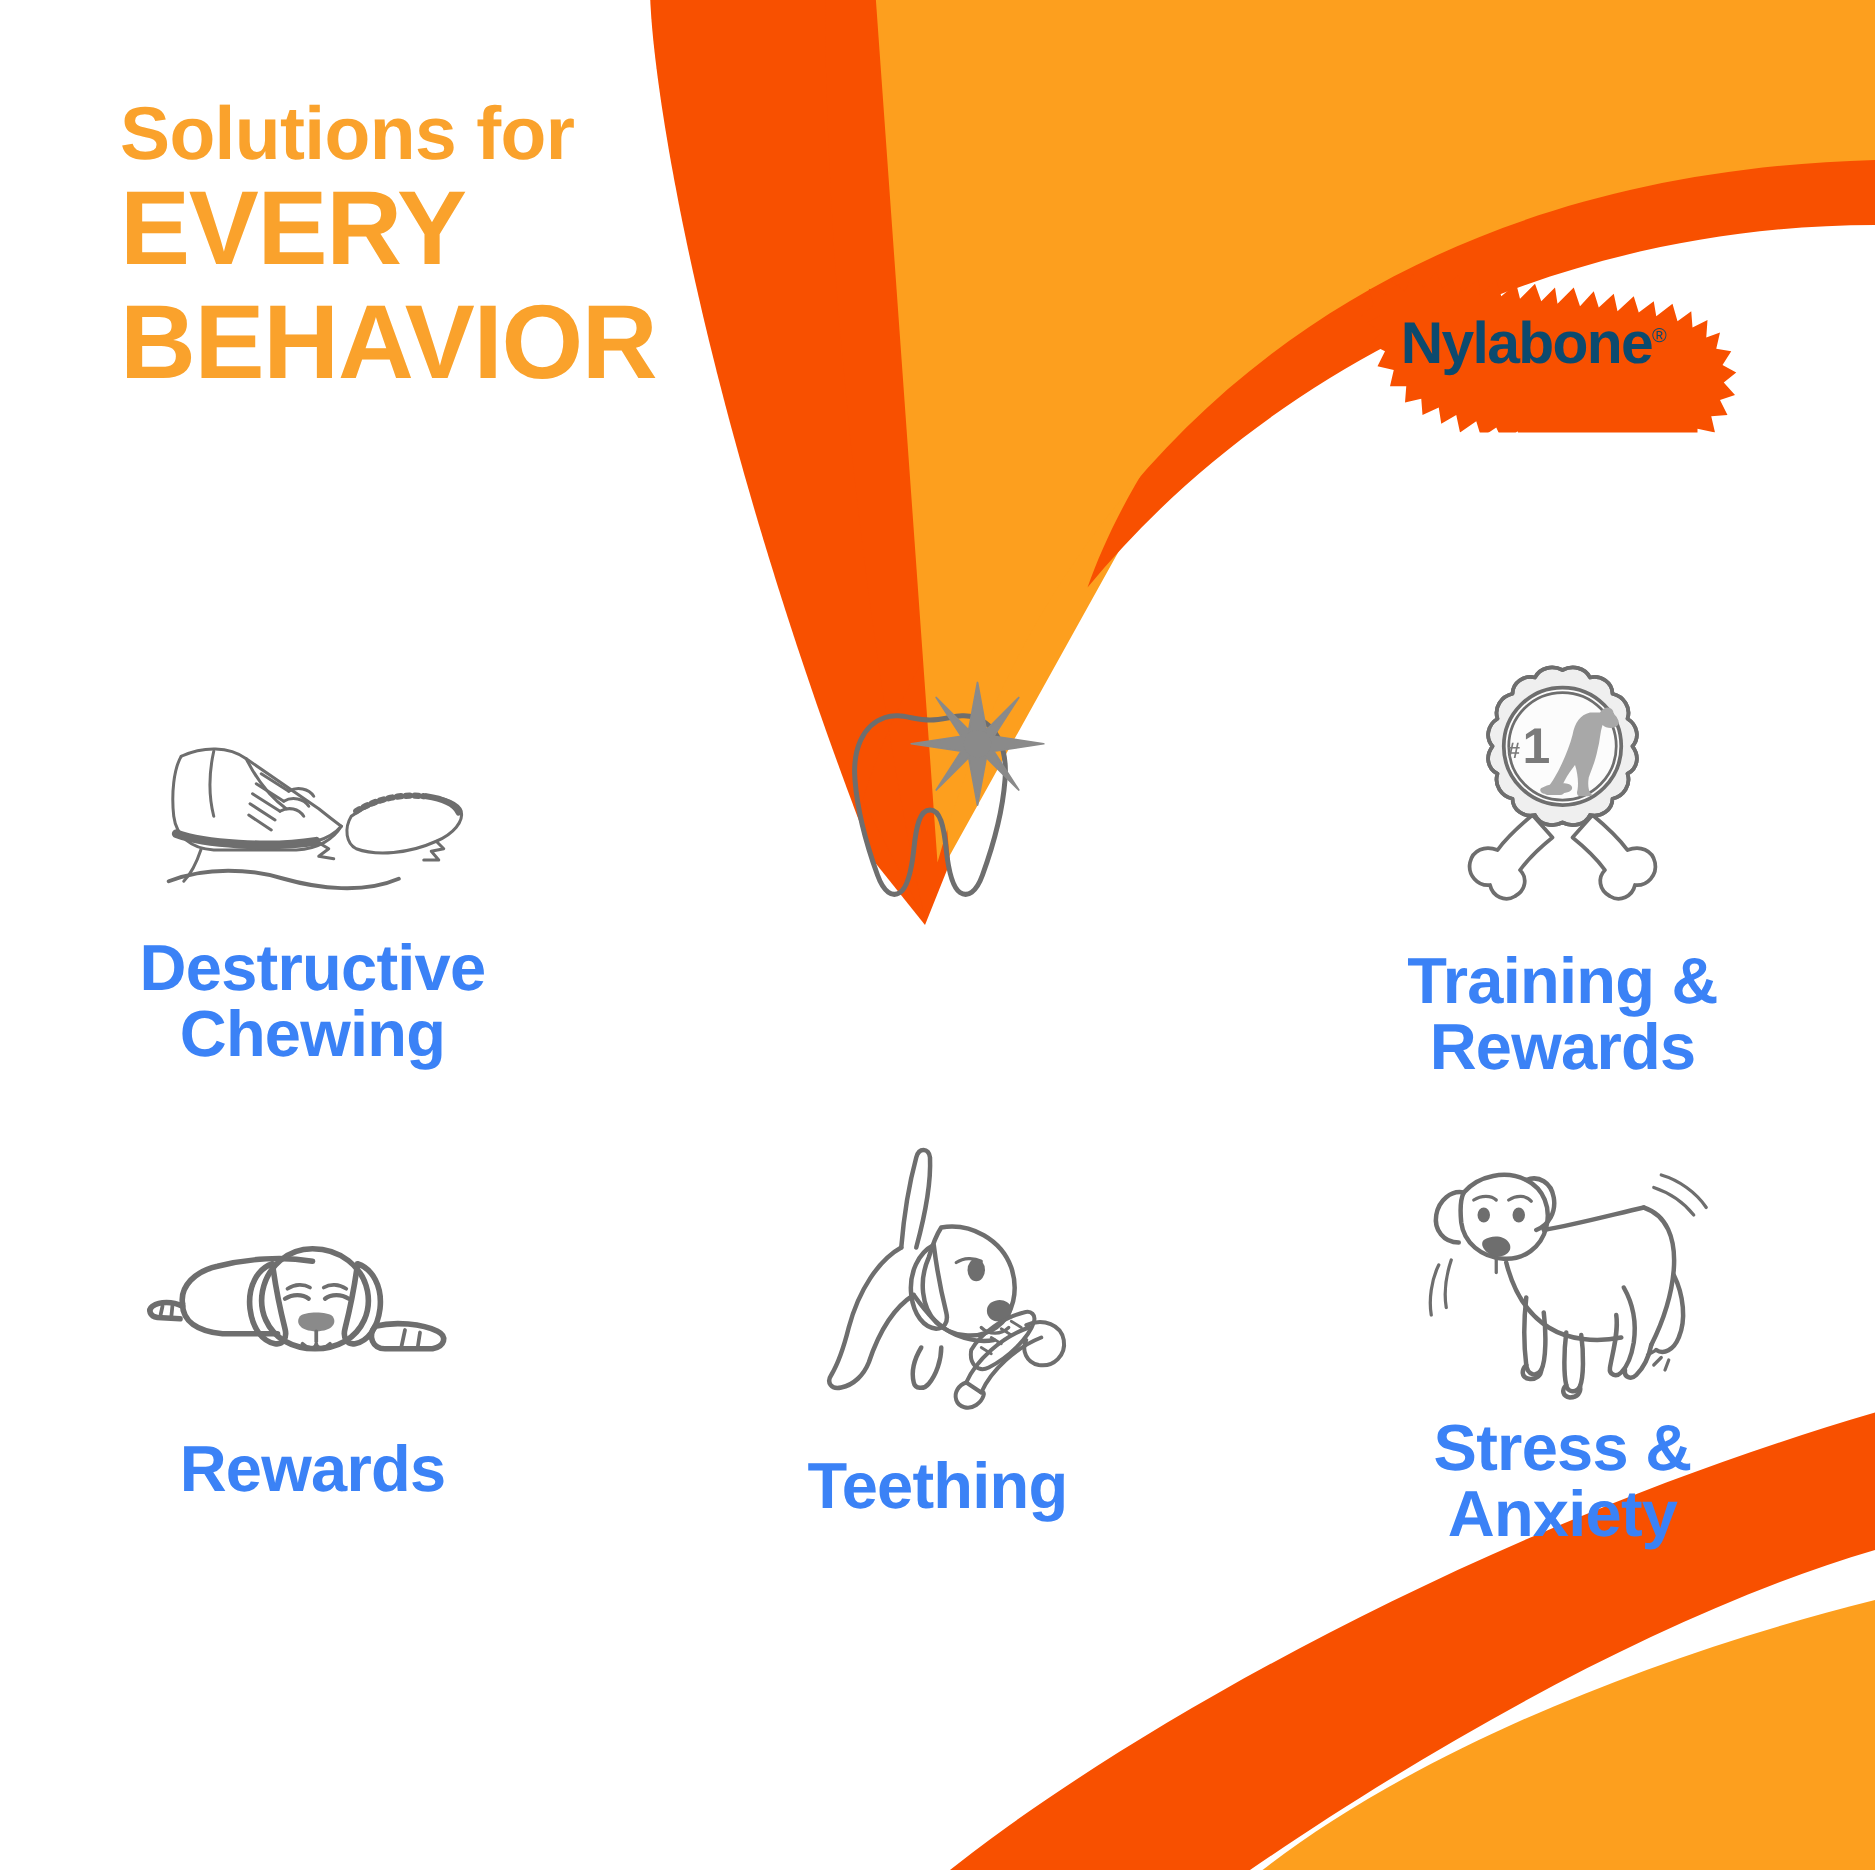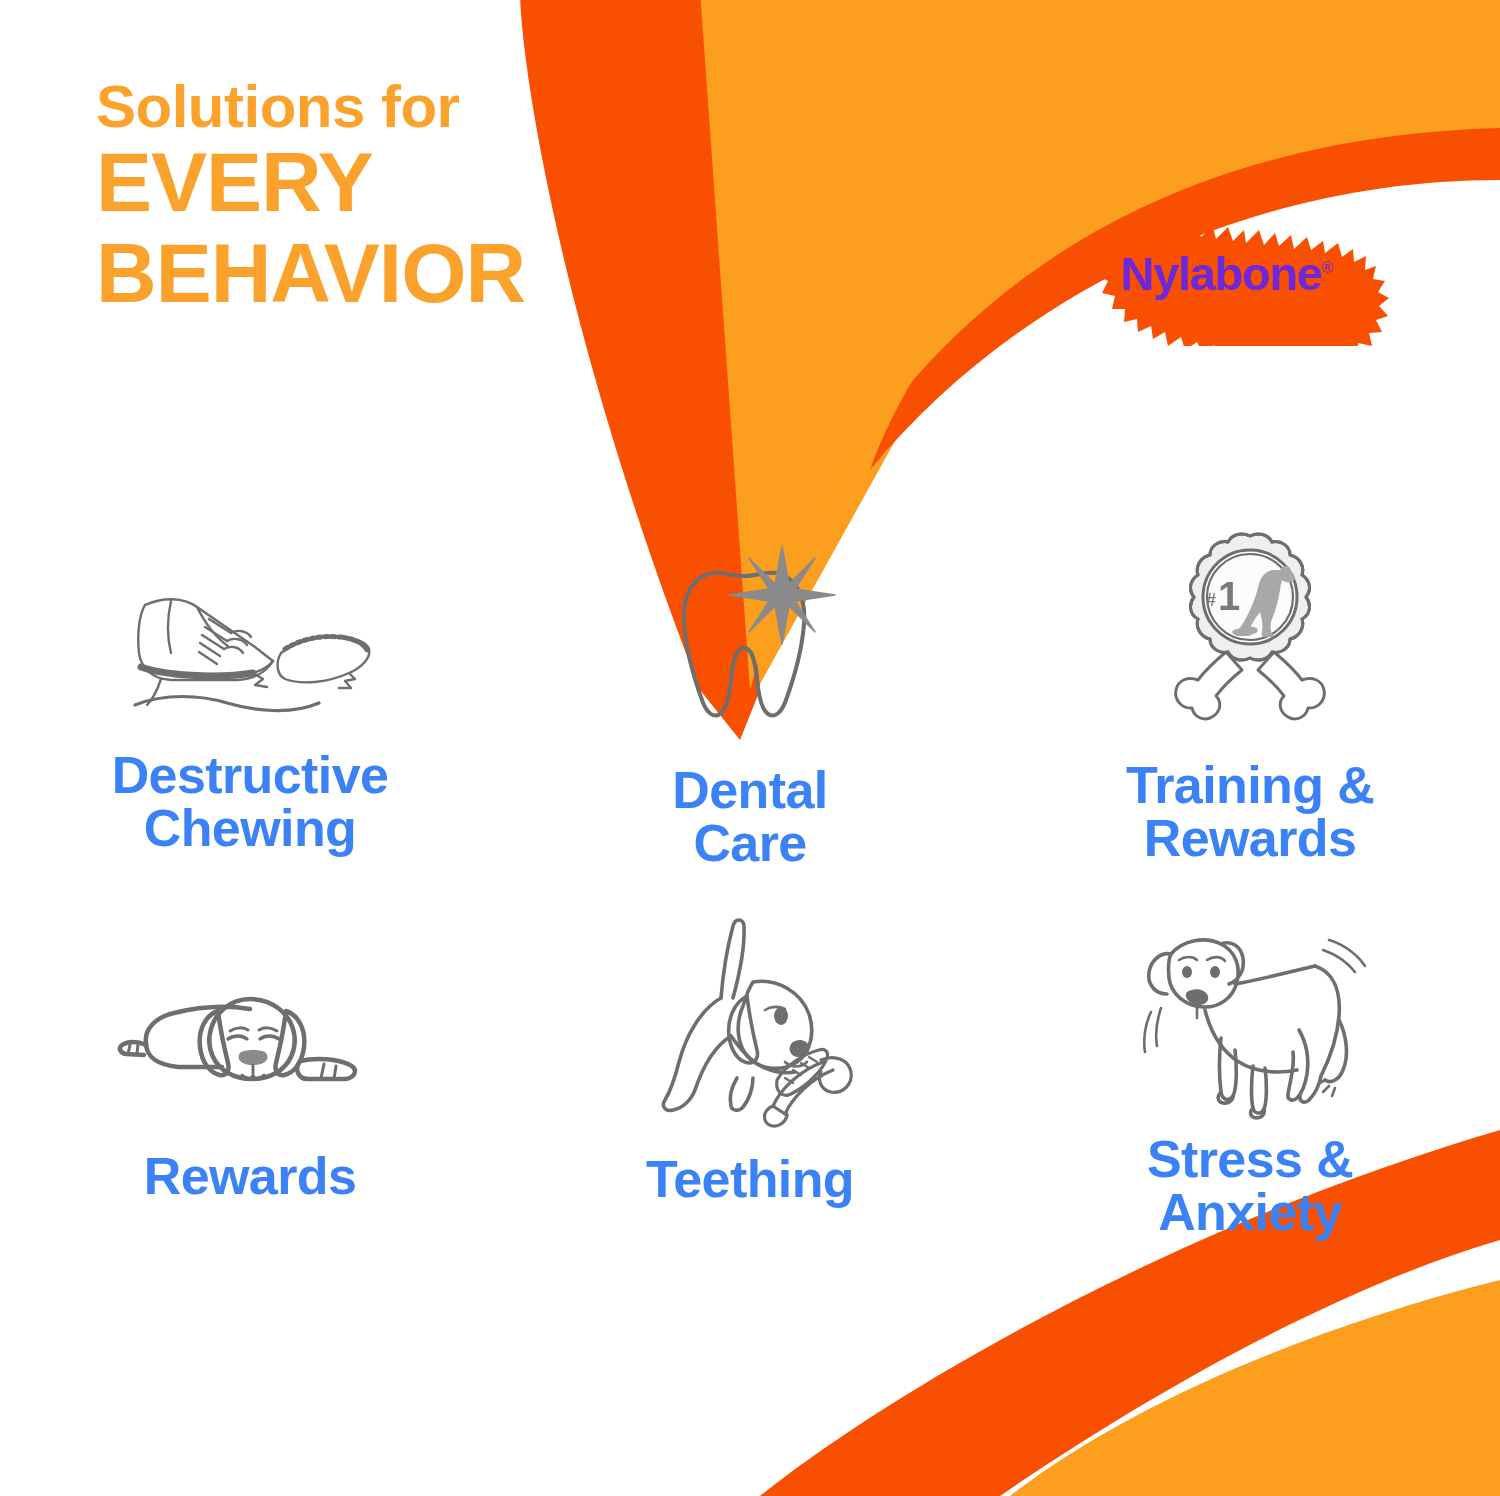--- a/index.html
+++ b/index.html
@@ -55,21 +55,21 @@
     z-index:6;
   }
   .logo svg{display:block;width:330px;height:150px;}
   .logo-word{
     position:absolute;
     left:0;top:0;width:330px;height:150px;
     display:flex;align-items:center;justify-content:center;
     pointer-events:none;
   }
   .logo-word span{
-    color:#6d28d9;
+    color:#0c4a6e;
     font-size:47px;
     font-weight:bold;
     letter-spacing:-1.3px;
     position:relative;
     left:-6px;
     top:2px;
   }
   .logo-word sup{
     font-size:16px;
     vertical-align:super;
@@ -112,21 +112,21 @@
     white-space:pre-line;
   }
 
   
   .cell.c1 .cell-label{font-size:52px;}
   .cell.c2 .cell-icon{align-items:center;height:230px;}
   .cell.c3 .cell-icon{align-items:flex-start;height:225px;}
   .cell.c4 .cell-icon{height:200px;}
   .cell.c4 .cell-label{margin-top:40px;}
   .cell.c5 .cell-icon{height:235px;align-items:flex-start;}
-  .cell.c5 .cell-label{margin-top:8px;}
+  .cell.c5 .cell-label{margin-top:18px;}
   .cell.c6 .cell-icon{height:215px;align-items:flex-start;}
   .cell.c6 .cell-label{margin-top:8px;}
 </style>
 </head>
 <body>
 
 <div class="poster">
 
   <svg class="swoosh-layer" viewBox="0 0 1500 1496" preserveAspectRatio="none" aria-hidden="true">
 
@@ -221,22 +221,20 @@
                    C118 42 108 48 94 48 C80 48 70 42 58 46 Z"></path>
           <g stroke="none" fill="#8A8A8A">
             <path d="M132 18 l7 38 l26 -26 l-20 31 l40 6 l-40 6 l20 31 l-26 -26
                      l-7 38 l-7 -38 l-26 26 l20 -31 l-40 -6 l40 -6 l-20 -31 l26 26 Z"></path>
             <circle cx="132" cy="67" r="11"></circle>
           </g>
           <path d="M132 18 l7 38 l26 -26 l-20 31 l40 6 l-40 6 l20 31 l-26 -26
                    l-7 38 l-7 -38 l-26 26 l20 -31 l-40 -6 l40 -6 l-20 -31 l26 26 Z" stroke="#8A8A8A" stroke-width="1.4" fill="none"></path>
         </svg>
       </div>
-      <div class="cell-label">Dental
-Care</div>
     </div>
 
     <div class="cell c3">
       <div class="cell-icon">
         <svg width="220" height="215" viewBox="0 0 220 215" fill="none" stroke="#6E6E6E" stroke-width="3" stroke-linecap="round" stroke-linejoin="round">
 
           <path fill="#FFFFFF" d="M86 132 C74 142 64 152 58 160 C48 156 38 160 36 170
                   C34 180 42 189 52 188 C54 197 64 202 72 197 C81 192 82 182 76 176
                   C82 168 92 158 102 150 Z"></path>
           <path fill="#FFFFFF" d="M134 132 C146 142 156 152 162 160 C172 156 182 160 184 170

